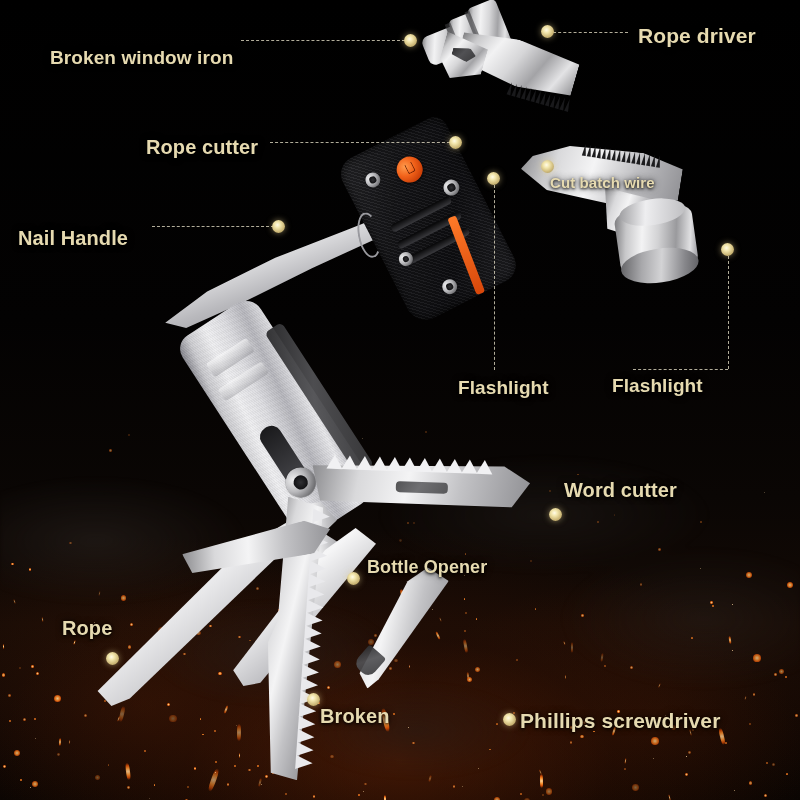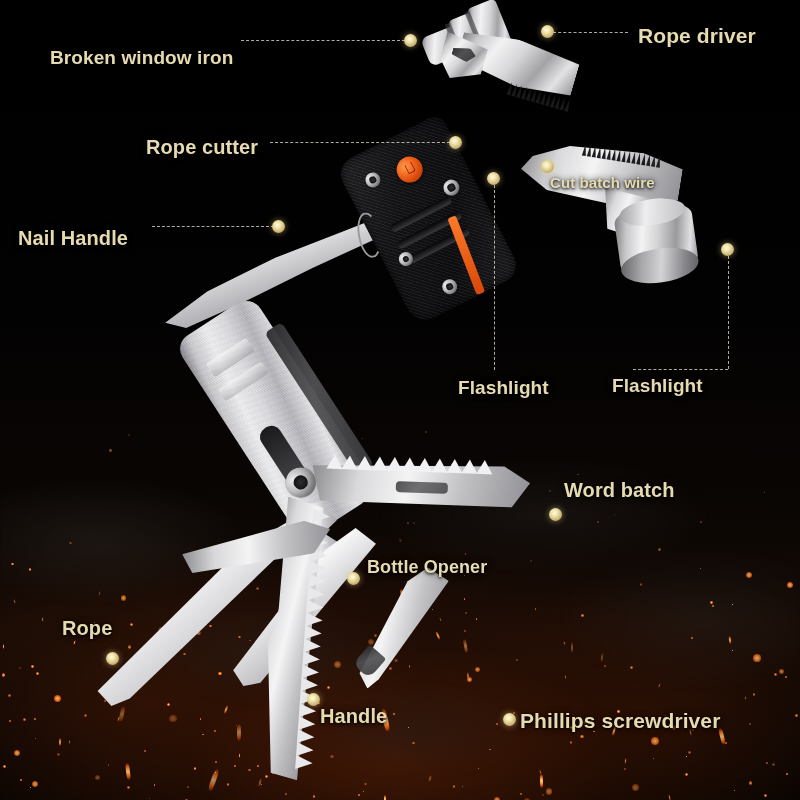--- a/index.html
+++ b/index.html
@@ -554,24 +554,24 @@
       <div class="dot" style="left: 272px; top: 220px;"></div>
       <div class="label" style="left: 18px; top: 228px; font-size: 20px;">Nail Handle</div>
       <div class="dash-v" style="left: 494px; top: 185px; height: 185px;"></div>
       <div class="dot" style="left: 487px; top: 172px;"></div>
       <div class="label" style="left: 458px; top: 378px; font-size: 19px;">Flashlight</div>
       <div class="dash-v" style="left: 728px; top: 256px; height: 113px;"></div>
       <div class="dash-h" style="left: 633px; top: 369px; width: 95px;"></div>
       <div class="dot" style="left: 721px; top: 243px;"></div>
       <div class="label" style="left: 612px; top: 376px; font-size: 19px;">Flashlight</div>
       <div class="dot" style="left: 549px; top: 508px;"></div>
-      <div class="label" style="left: 564px; top: 480px; font-size: 20px;">Word batch</div>
+      <div class="label" style="left: 564px; top: 480px; font-size: 20px;">Word cutter</div>
       <div class="dot" style="left: 347px; top: 572px;"></div>
       <div class="label" style="left: 367px; top: 558px; font-size: 18px;">Bottle Opener</div>
       <div class="dot" style="left: 106px; top: 652px;"></div>
       <div class="label" style="left: 62px; top: 618px; font-size: 20px;">Rope</div>
       <div class="dot" style="left: 307px; top: 693px;"></div>
-      <div class="label" style="left: 320px; top: 706px; font-size: 20px;">Handle</div>
+      <div class="label" style="left: 320px; top: 706px; font-size: 20px;">Broken</div>
       <div class="dot" style="left: 503px; top: 713px;"></div>
       <div class="label" style="left: 520px; top: 710px; font-size: 21px;">Phillips screwdriver</div>
     </div>
 
 </div>
 
 </body></html>

